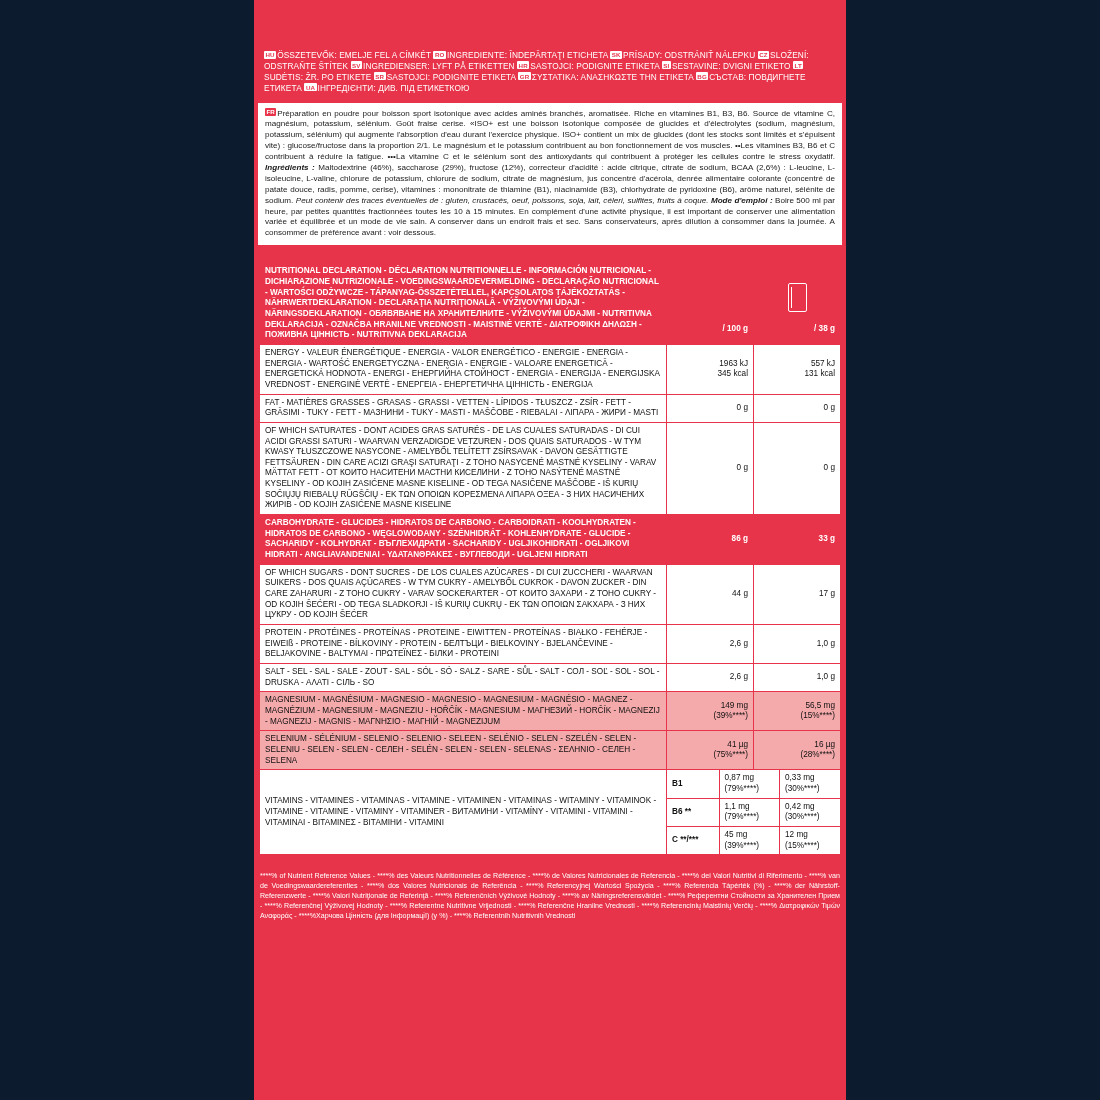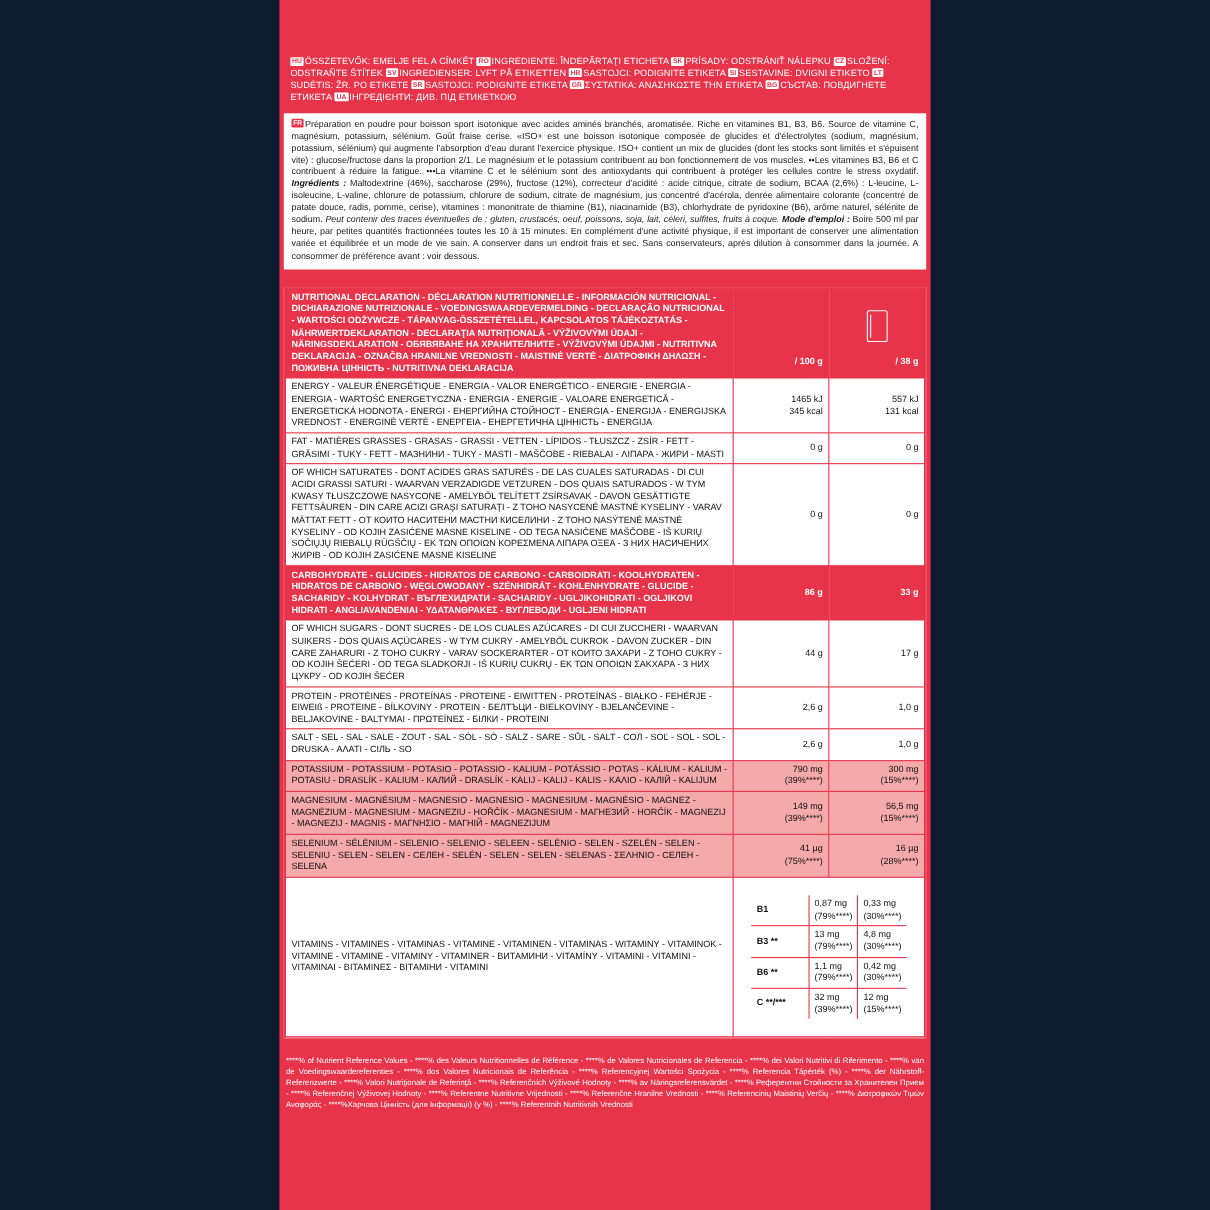--- a/index.html
+++ b/index.html
@@ -121,21 +121,21 @@
   }
   .sachet:after {
     content: "";
     position: absolute;
     left: 2px; right: 2px; top: 3px; bottom: 3px;
     border-left: 1.3px solid #ffffff;
   }
   .hdr-col { text-align: center; font-weight: bold; font-size: 9px; }
 
   
-  .vit-cell { padding: 16px !important; }
+  .vit-cell { padding: 0 !important; }
   table.vit {
     border-collapse: collapse;
     width: 100%;
     table-layout: fixed;
   }
   table.vit td {
     border: 1px solid #e8344a;
     font-size: 8.2px;
     padding: 3px 5px;
     text-align: left;
@@ -183,21 +183,21 @@
             <span>/ 100 g</span>
           </td>
           <td class="val hdr-col">
             <div class="sachet"></div>
             <span>/ 38 g</span>
           </td>
         </tr>
 
         <tr class="row-white">
           <td class="label">ENERGY - VALEUR ÉNERGÉTIQUE - ENERGIA - VALOR ENERGÉTICO - ENERGIE - ENERGIA - ENERGIA - WARTOŚĆ ENERGETYCZNA - ENERGIA - ENERGIE - VALOARE ENERGETICĂ - ENERGETICKÁ HODNOTA - ENERGI - ЕНЕРГИЙНА СТОЙНОСТ - ENERGIA - ENERGIJA - ENERGIJSKA VREDNOST - ENERGINĖ VERTĖ - ΕΝΕΡΓΕΙΑ - ЕНЕРГЕТИЧНА ЦІННІСТЬ - ENERGIJA</td>
-          <td class="val">1465 kJ
+          <td class="val">1963 kJ
 345 kcal</td>
           <td class="val">557 kJ
 131 kcal</td>
         </tr>
 
         <tr class="row-white">
           <td class="label">FAT - MATIÈRES GRASSES - GRASAS - GRASSI - VETTEN - LÍPIDOS - TŁUSZCZ - ZSÍR - FETT - GRĂSIMI - TUKY - FETT - МАЗНИНИ - TUKY - MASTI - MAŠČOBE - RIEBALAI - ΛΙΠΑΡΑ - ЖИРИ - MASTI</td>
           <td class="val">0 g</td>
           <td class="val">0 g</td>
         </tr>
@@ -225,27 +225,20 @@
           <td class="val">2,6 g</td>
           <td class="val">1,0 g</td>
         </tr>
 
         <tr class="row-white">
           <td class="label">SALT - SEL - SAL - SALE - ZOUT - SAL - SÓL - SÓ - SALZ - SARE - SŮL - SALT - СОЛ - SOĽ - SOL - SOL - DRUSKA - ΑΛΑΤΙ - СІЛЬ - SO</td>
           <td class="val">2,6 g</td>
           <td class="val">1,0 g</td>
         </tr>
 
-        <tr class="row-pink">
-          <td class="label">POTASSIUM - POTASSIUM - POTASIO - POTASSIO - KALIUM - POTÁSSIO - POTAS - KÁLIUM - KALIUM - POTASIU - DRASLÍK - KALIUM - КАЛИЙ - DRASLÍK - KALIJ - KALIJ - KALIS - ΚΑΛΙΟ - КАЛІЙ - KALIJUM</td>
-          <td class="val">790 mg
-(39%****)</td>
-          <td class="val">300 mg
-(15%****)</td>
-        </tr>
 
         <tr class="row-pink">
           <td class="label">MAGNESIUM - MAGNÉSIUM - MAGNESIO - MAGNESIO - MAGNESIUM - MAGNÉSIO - MAGNEZ - MAGNÉZIUM - MAGNESIUM - MAGNEZIU - HOŘČÍK - MAGNESIUM - МАГНЕЗИЙ - HORČÍK - MAGNEZIJ - MAGNEZIJ - MAGNIS - ΜΑΓΝΗΣΙΟ - МАГНІЙ - MAGNEZIJUM</td>
           <td class="val">149 mg
 (39%****)</td>
           <td class="val">56,5 mg
 (15%****)</td>
         </tr>
 
         <tr class="row-pink">
@@ -265,32 +258,27 @@
                   <col>
                   <col>
                 </colgroup>
               <tbody>
                 <tr>
                   <td class="vname">B1</td>
                   <td>0,87 mg (79%****)</td>
                   <td>0,33 mg (30%****)</td>
                 </tr>
                 <tr>
-                  <td class="vname">B3 **</td>
-                  <td>13 mg (79%****)</td>
-                  <td>4,8 mg (30%****)</td>
-                </tr>
-                <tr>
                   <td class="vname">B6 **</td>
                   <td>1,1 mg (79%****)</td>
                   <td>0,42 mg (30%****)</td>
                 </tr>
                 <tr>
                   <td class="vname">C **/***</td>
-                  <td>32 mg (39%****)</td>
+                  <td>45 mg (39%****)</td>
                   <td>12 mg (15%****)</td>
                 </tr>
               </tbody>
             </table>
           </td>
         </tr>
       </tbody>
     </table>
   </div>
 

